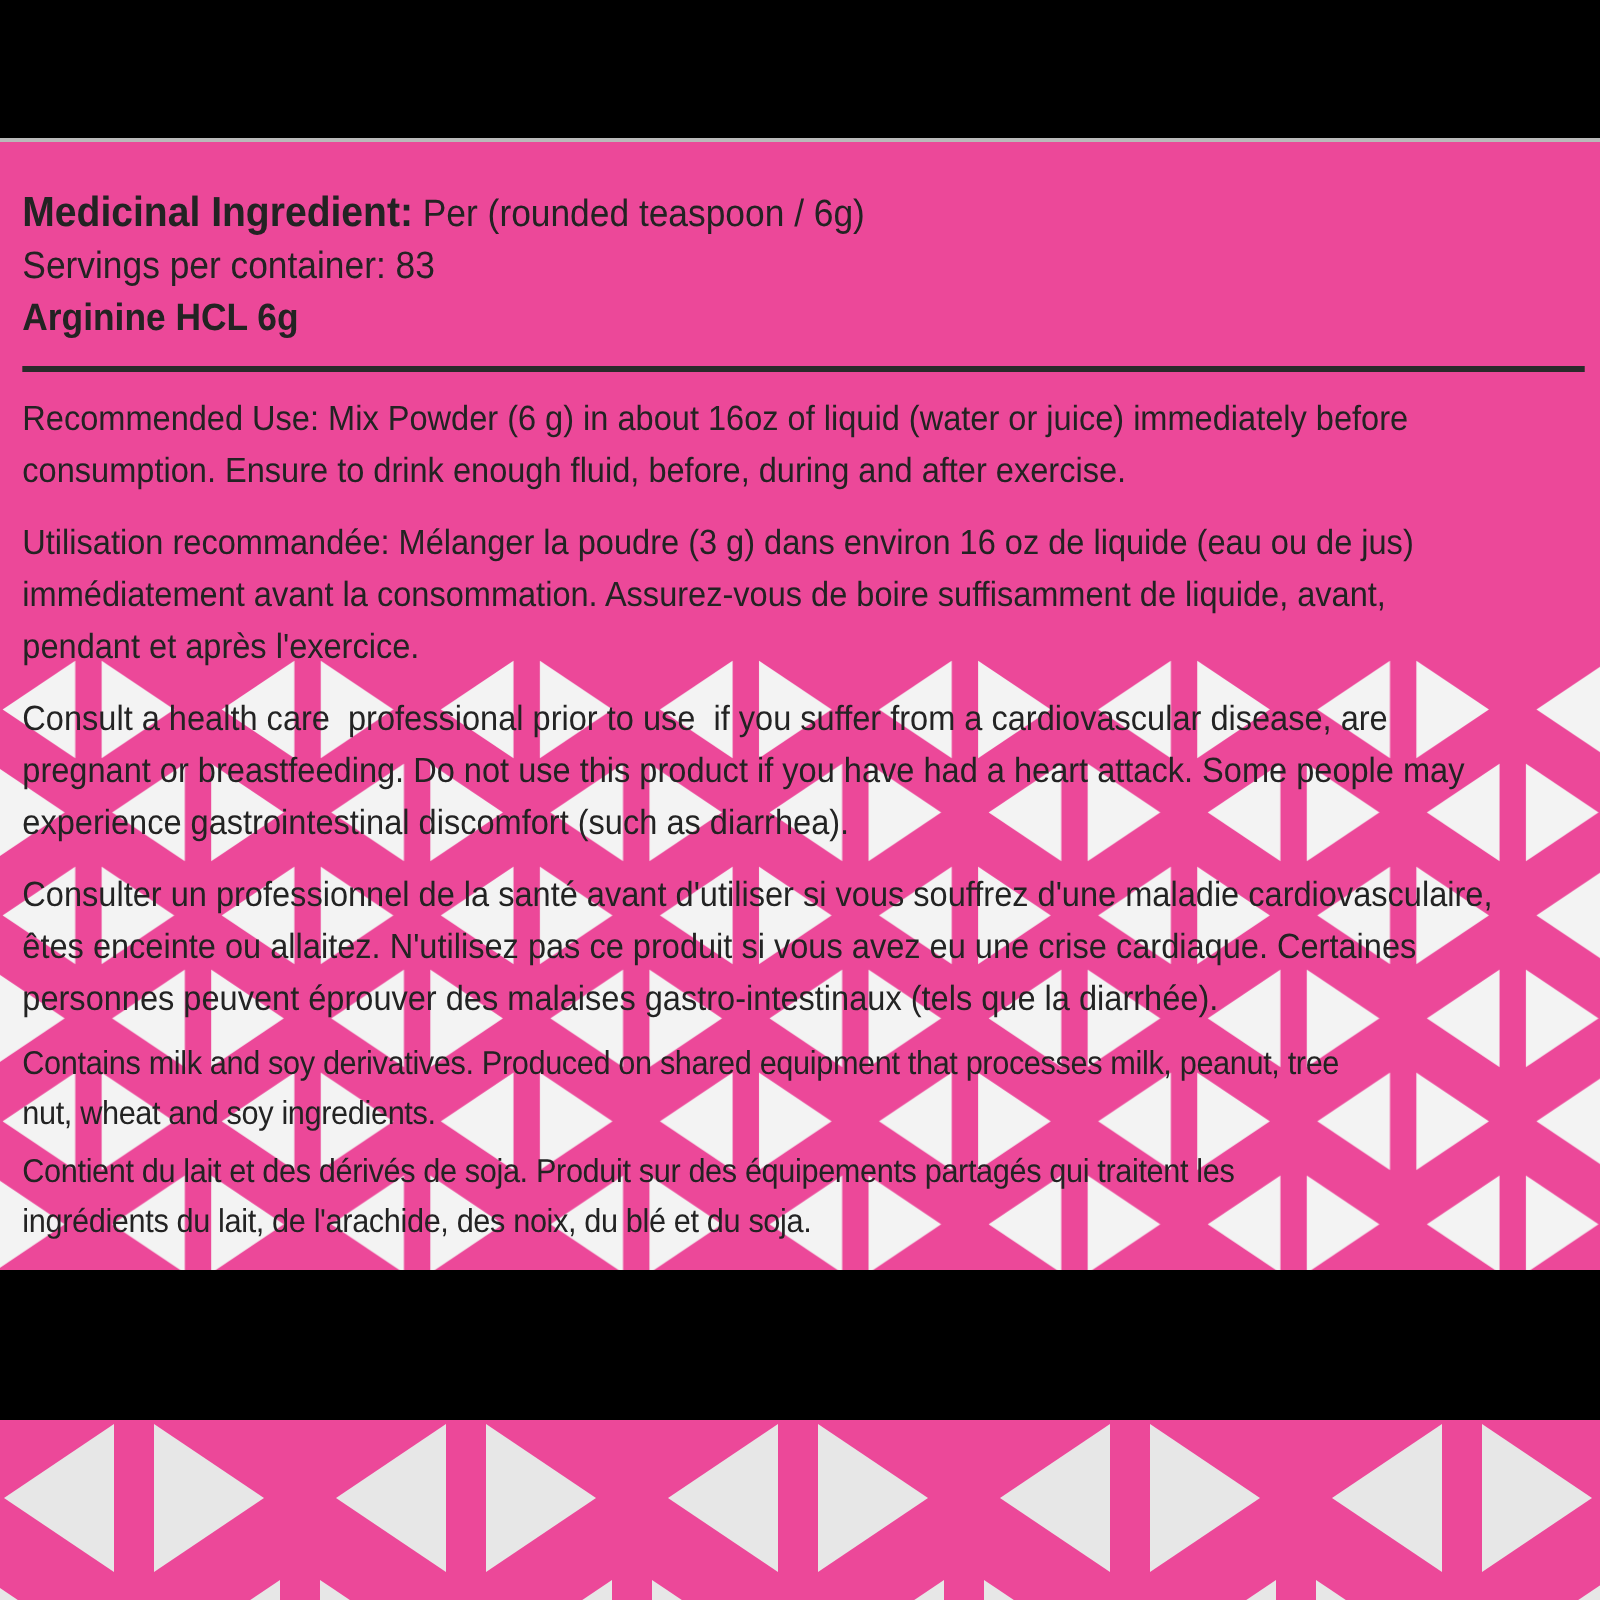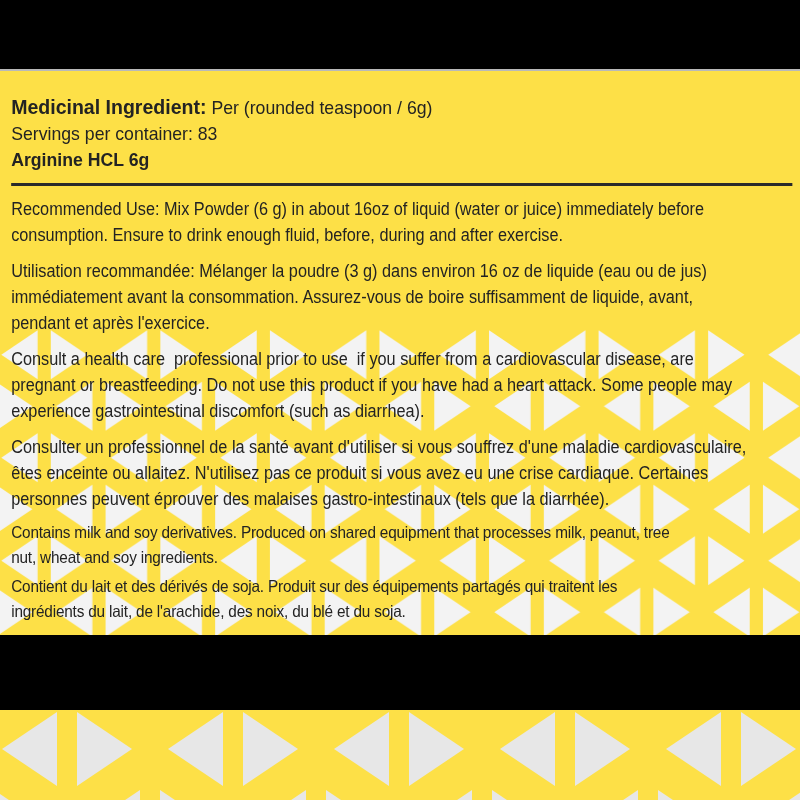--- a/index.html
+++ b/index.html
@@ -1,18 +1,18 @@
 <!DOCTYPE html>
 <html><head>
 <meta charset="utf-8">
 <style>
   html,body{margin:0;padding:0;background:#ffffff;}
   .label{
     position:relative;width:800px;height:800px;overflow:hidden;
-    background:#fde047;color:#232323;
+    background:#ec4899;color:#232323;
     font-family:"Liberation Sans", sans-serif;
   }
   .bar{position:absolute;left:0;width:800px;background:#000;}
   .bar.top{top:0;height:69px;border-bottom:2px solid #b9b9b9;}
   .bar.bottom{top:635px;height:75px;}
   .content{position:absolute;top:71px;left:0;width:800px;height:564px;overflow:hidden;}
   .pattern-underlay{position:absolute;top:258px;left:0;width:800px;height:306px;}
   .band{position:absolute;top:710px;left:0;width:800px;height:90px;}
   .text-layer{
     position:relative;z-index:2;width:880px;

